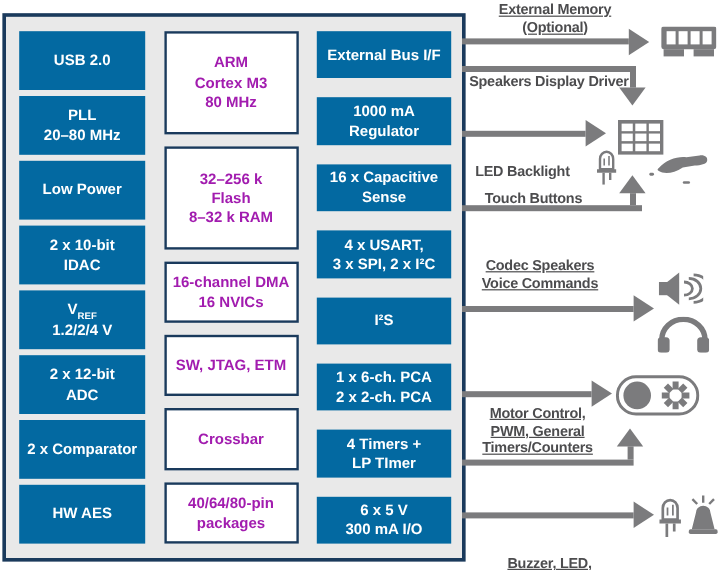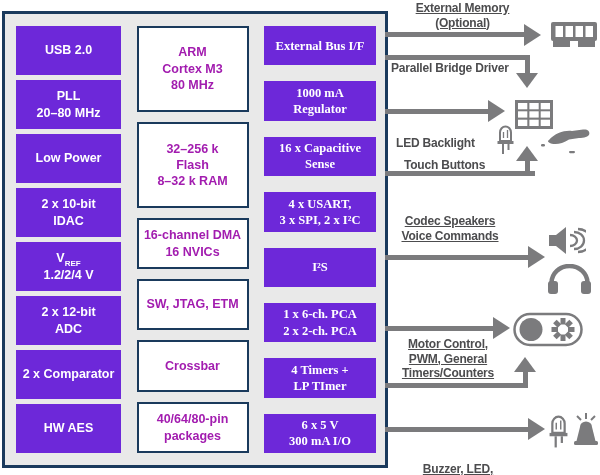--- a/index.html
+++ b/index.html
@@ -6,25 +6,25 @@
   .canvas { position:relative; width:600px; height:475px; background:#ffffff;
             font-family:"Liberation Sans", sans-serif; overflow:hidden; }
 
   
   .chip-box { position:absolute; left:2px; top:11px; width:386px; height:457px;
               box-sizing:border-box; background:#e9e9e9; border:3px solid #1a3a5c;
               display:flex; justify-content:space-between; padding:12px 9px 12px 11px; }
   .col { display:flex; flex-direction:column; box-sizing:border-box; }
   .col-left  { width:105px; gap:5px; }
   .col-mid   { width:112px; gap:10px; }
-  .col-right { width:112px; gap:16px;font-family:Liberation Serif, serif; }
+  .col-right { width:112px; gap:16px; }
   .blk { display:flex; flex-direction:column; align-items:center; justify-content:center;
          text-align:center; white-space:pre-line; font-weight:bold; font-size:12.5px;
          line-height:1.3; flex:1; box-sizing:border-box; }
-  .dark  { background:#6d28d9; color:#ffffff; }
+  .dark  { background:#0369a1; color:#ffffff; }
   .light { background:#ffffff; color:#a21caf; border:2px solid #1a3a5c; }
   .f-tall  { flex:1.75; }
   .f-tall2 { flex:1.78; }
   .f-mid   { flex:1.05; }
   sub.sub { font-size:8px; line-height:1; }
 
   
   .plabel { position:absolute; color:#4c4c4e; font-weight:bold; font-size:12px;
             line-height:1.22; white-space:pre-line; letter-spacing:-0.2px; }
   .center { text-align:center;text-decoration:underline; }
@@ -104,21 +104,21 @@
     <rect x="27" y="19" width="17" height="6" fill="#7b7b7d"></rect>
     <rect x="4.5" y="4" width="7.5" height="11" fill="#ffffff"></rect>
     <rect x="14.5" y="4" width="7.5" height="11" fill="#ffffff"></rect>
     <rect x="24.5" y="4" width="7.5" height="11" fill="#ffffff"></rect>
     <rect x="34.5" y="4" width="7.5" height="11" fill="#ffffff"></rect>
   </svg>
 
   <div class="shaft" style="left:385px; top:55px; width:145px; height:5px;"></div>
   <div class="shaft" style="left:525px; top:55px; width:5px; height:18px;"></div>
   <div class="head d" style="left:516px; top:73px;"></div>
-  <div class="plabel" style="left:391px; top:61px;">Parallel Bridge Driver</div>
+  <div class="plabel" style="left:391px; top:61px;">Speakers Display Driver</div>
 
   <div class="shaft" style="left:385px; top:109px; width:103px; height:5px;"></div>
   <div class="head r" style="left:488px; top:100px;"></div>
   <svg class="icon" style="left:515px; top:100px;" width="38" height="29" viewBox="0 0 38 29">
     <rect x="0" y="0" width="38" height="29" fill="#7b7b7d"></rect>
     <g fill="#ffffff">
       <rect x="3" y="3" width="9.3" height="6.3"></rect>
         <rect x="14.4" y="3" width="9.3" height="6.3"></rect>
         <rect x="25.7" y="3" width="9.3" height="6.3"></rect>
       <rect x="3" y="11.3" width="9.3" height="6.3"></rect>

